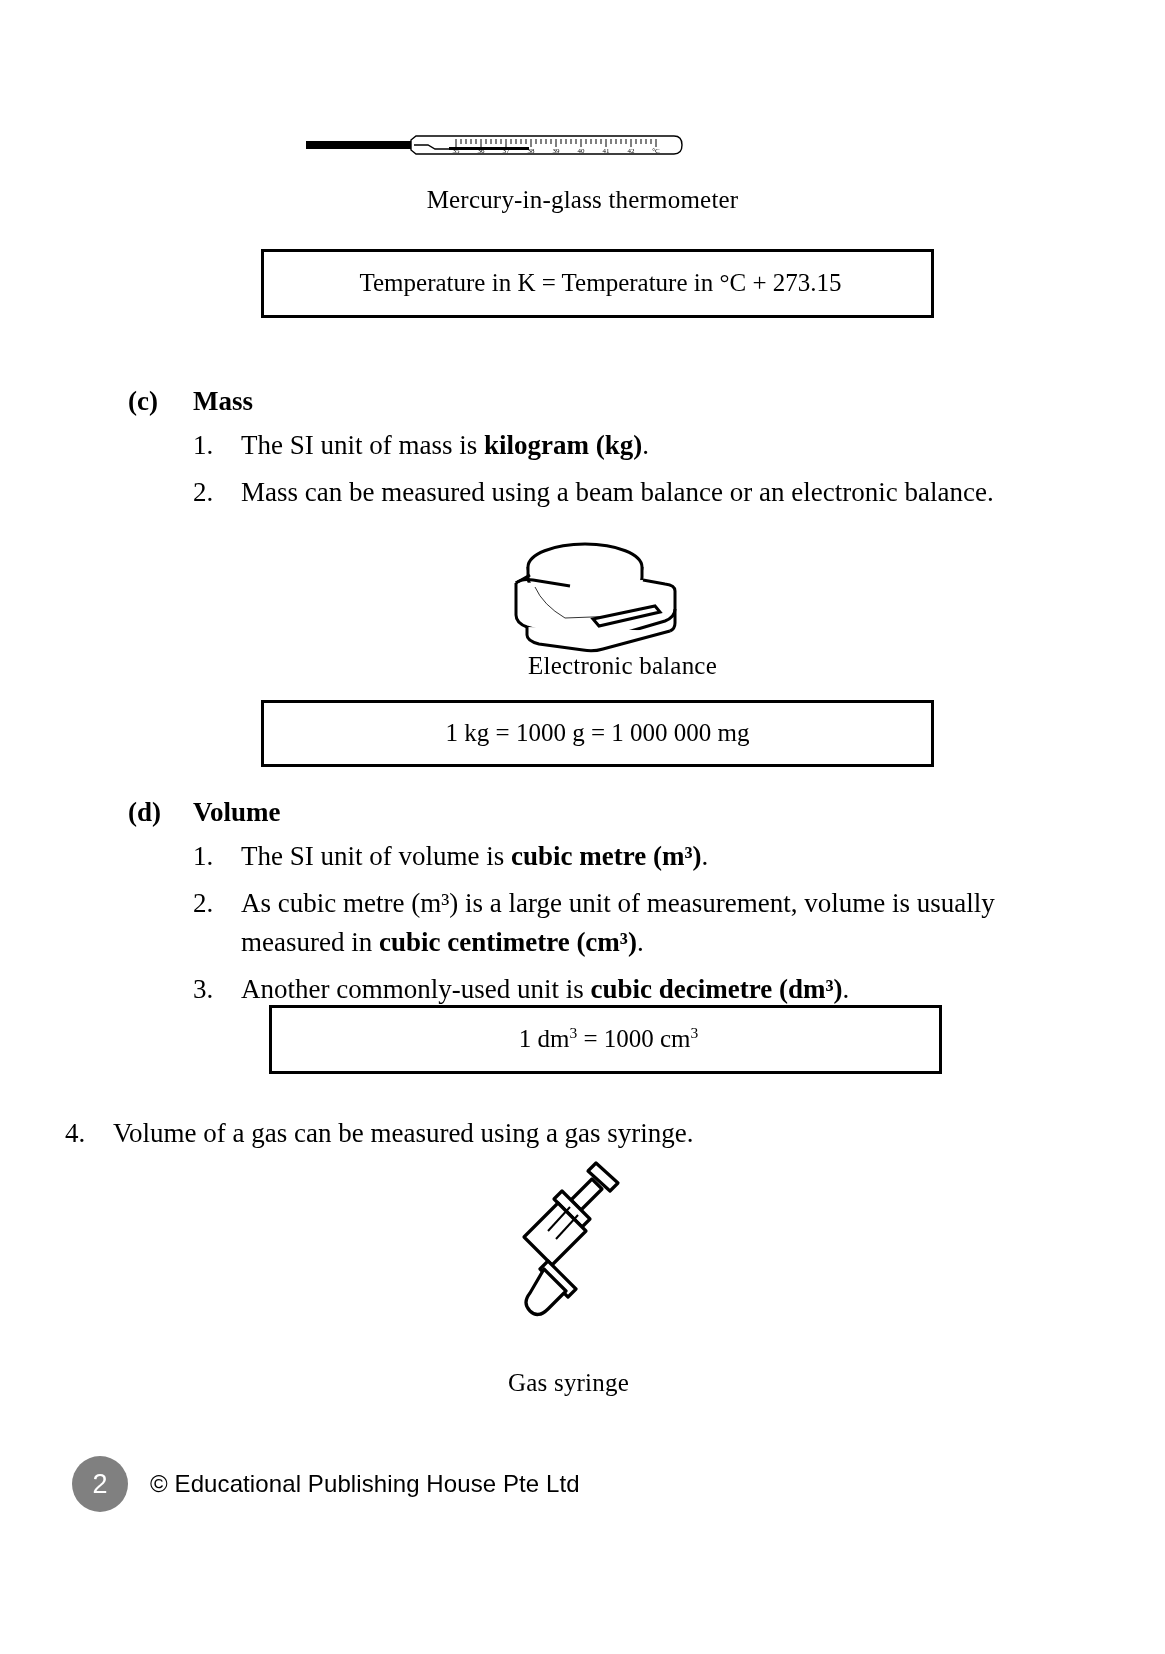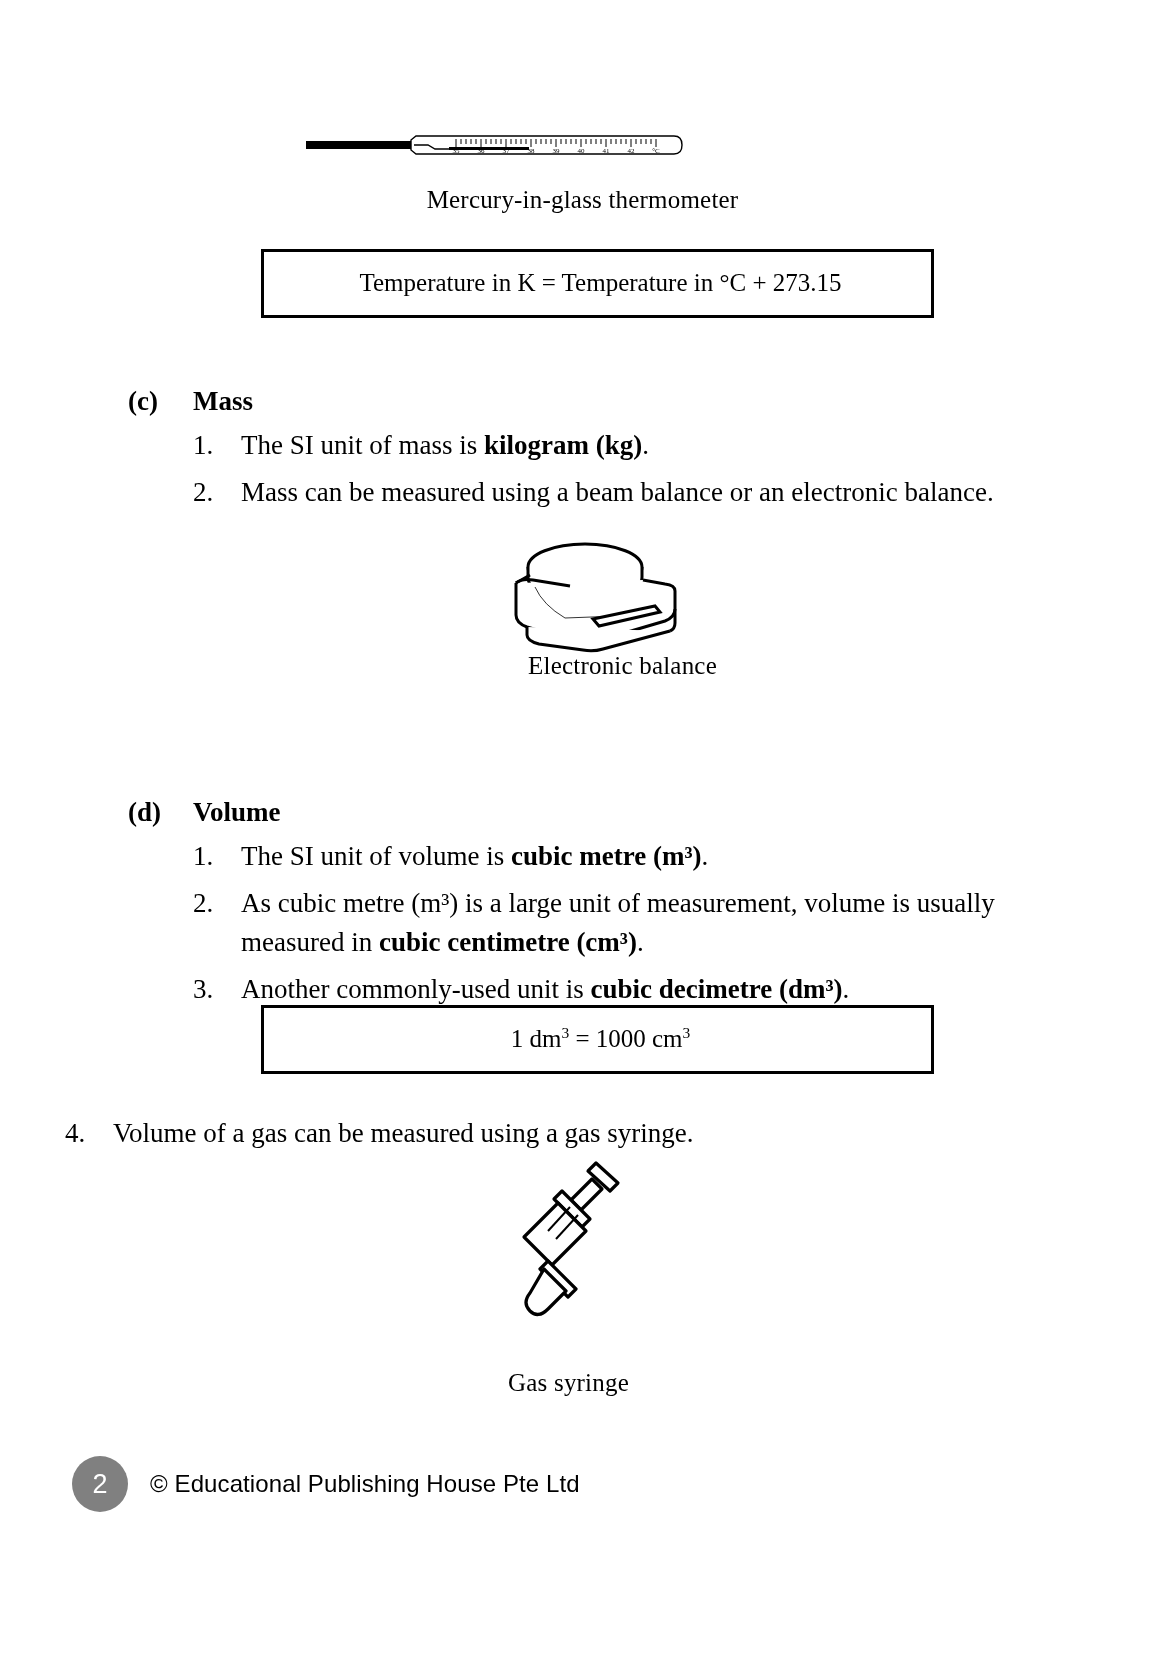--- a/index.html
+++ b/index.html
@@ -48,21 +48,21 @@
     position: absolute;
     border: 3px solid #000;
     box-sizing: border-box;
     text-align: center;
     font-size: 25px;
     line-height: 1.42;
     padding: 13px 10px 14px 16px;
   }
   #box-temperature { left: 261px; top: 249px; width: 673px; }
   #box-mass        { left: 261px; top: 700px; width: 673px; padding: 12px 10px 13px; }
-  #box-volume      { left: 261px; top: 1005px; width: 673px; }
+  #box-volume      { left: 269px; top: 1005px; width: 673px; }
 
   
   .section {
     position: absolute;
     width: 900px;
   }
   #sec-mass   { left: 128px; top: 386px; }
   #sec-volume { left: 128px; top: 797px; }
 
   .sec-head {
@@ -242,20 +242,23 @@
       <path d="M52 104 L52 112 Q52 118 64 121 L108 127 Q118 129 128 126 L195 108" fill="#fff" stroke="#000" stroke-width="3"></path>
       <path d="M195 108 Q200 106 200 100 L200 86" fill="none" stroke="#000" stroke-width="3"></path>
 
       <path d="M60 64 Q68 82 90 95 L170 92" fill="none" stroke="#000" stroke-width="0.8"></path>
 
       <polygon points="118,96 180,83 185,89 124,103" fill="#fff" stroke="#000" stroke-width="3"></polygon>
     </svg>
   </div>
   <div class="caption" id="cap-balance">Electronic balance</div>
 
+  <div class="formula-box" id="box-mass">
+    <div>1 kg = 1000 g = 1 000 000 mg</div>
+  </div>
 
   <div class="section" id="sec-volume">
     <div class="sec-head">
       <span class="sec-letter">(d)</span>
       <span class="sec-title">Volume</span>
     </div>
 
     <div class="item">
       <span class="item-num">1.</span>
       <span class="item-text"><span>The SI unit of volume is </span><b>cubic metre (m³)</b><span>.</span></span>

